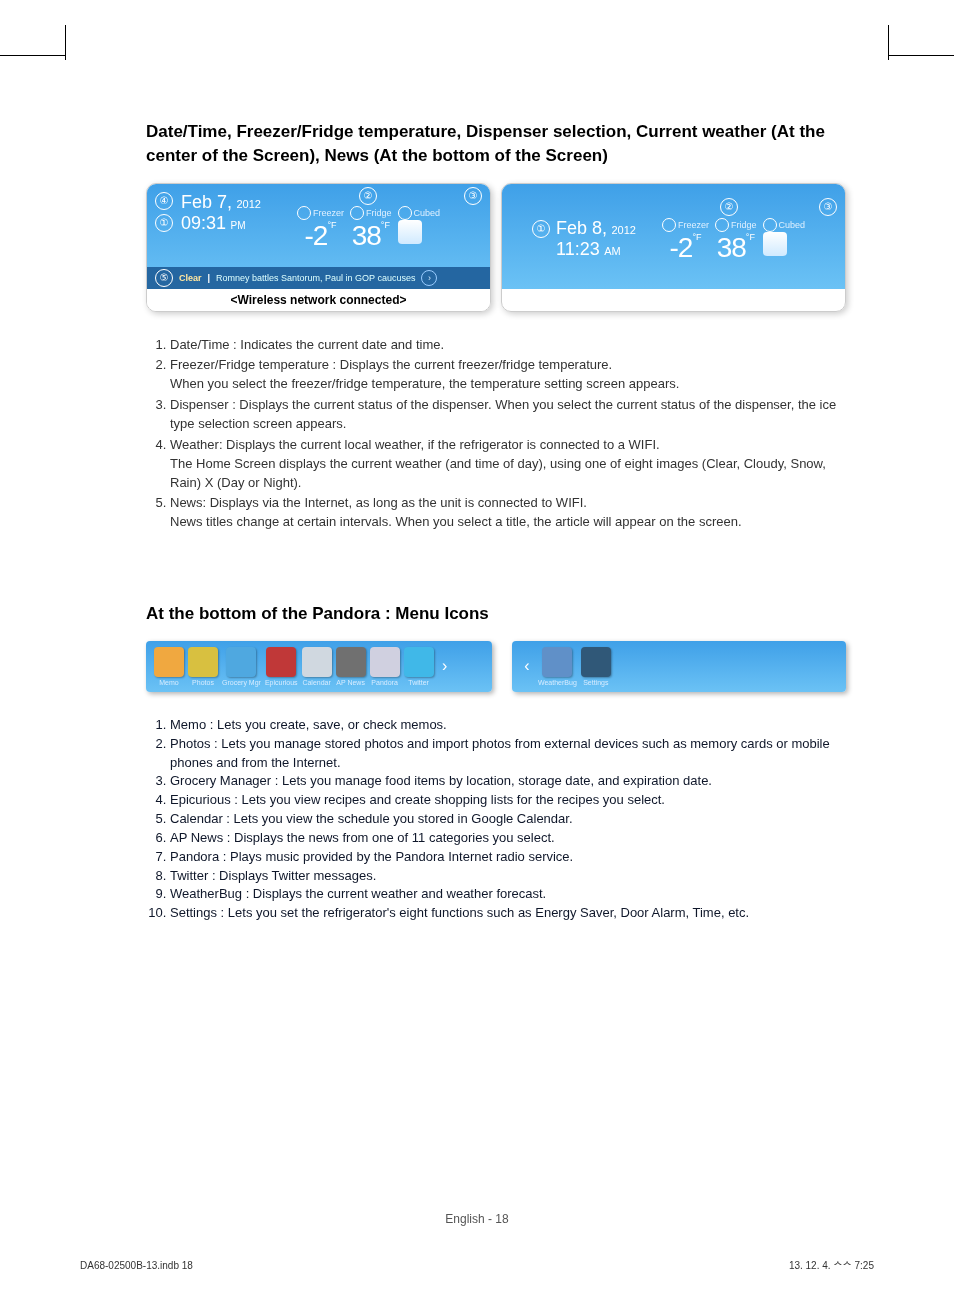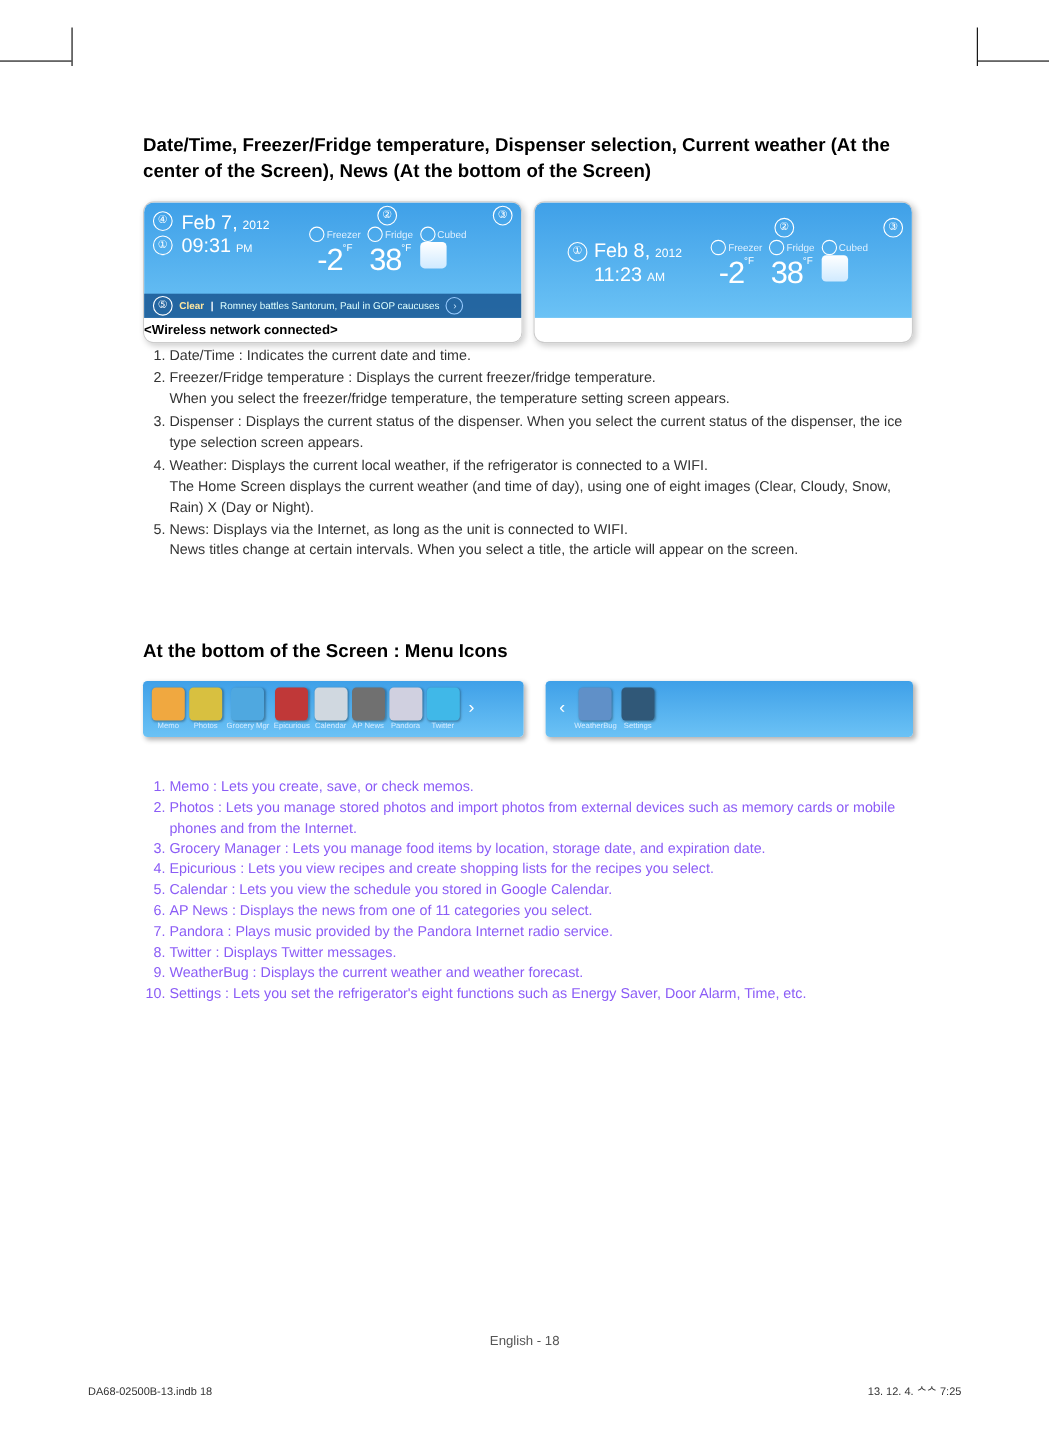--- a/index.html
+++ b/index.html
@@ -1,42 +1,42 @@
 <!DOCTYPE html>
 <html><head>
 <meta charset="utf-8">
 <style>
 body { font-family: Arial, Helvetica, sans-serif; margin: 0; background: #fff; width: 954px; }
 .page { position: relative; width: 954px; height: 1301px; }
 .crop-tl { position: absolute; top: 25px; left: 50px; width: 15px; height: 35px; border-right: 1px solid #000; }
 .crop-tl2 { position: absolute; top: 55px; left: 0px; width: 65px; height: 1px; background: #000; }
 .crop-tr { position: absolute; top: 25px; right: 50px; width: 15px; height: 35px; border-left: 1px solid #000; }
 .crop-tr2 { position: absolute; top: 55px; right: 0px; width: 65px; height: 1px; background: #000; }
-.content { position: absolute; top: 100px; left: 130px; width: 700px; }
+.content { position: absolute; top: 100px; left: 146px; width: 700px; }
 h2 { font-size: 17px; font-weight: bold; color: #000; margin: 20px 0 10px 0; line-height: 1.4; }
 .panels { display: flex; gap: 10px; margin-top: 15px; }
 .panel { flex: 1; border: 1px solid #ccc; border-radius: 10px; overflow: hidden; box-shadow: 2px 2px 6px rgba(0,0,0,0.2); }
 .sky { background: linear-gradient(#3fa0e8, #6bc2f5); position: relative; height: 105px; color: #fff; }
-.caption { font-size: 12px; font-weight: bold; padding: 4px 0; background: #fff; }
+.caption { text-align: center; font-size: 12px; font-weight: bold; padding: 4px 0; background: #fff; }
 .callout { position: absolute; width: 16px; height: 16px; border: 1.5px solid #fff; border-radius: 50%; font-size: 10px; text-align: center; line-height: 16px; color: #fff; }
 .date { position: absolute; }
 .small-label { font-size: 9px; color: #dff0ff; display: flex; align-items: center; gap: 2px; }
 .mini-icon { width: 12px; height: 12px; border: 1px solid #fff; border-radius: 50%; display: inline-block; }
 .dispenser-icon { width: 24px; height: 24px; background: linear-gradient(#fff,#d0eaff); border-radius: 4px; }
 .news-bar { position: absolute; bottom: 0; left: 0; right: 0; height: 22px; background: rgba(20,80,140,0.8); display: flex; align-items: center; gap: 6px; padding: 0 8px; }
 .news-bar .arrow { width: 14px; height: 14px; border: 1px solid #9cf; border-radius: 50%; font-size: 9px; text-align: center; line-height: 14px; color: #cfe9ff; }
-ol.desc { font-size: 13px; color: #333; padding-left: 24px; margin-top: 2px; line-height: 1.45; }
+ol.desc { font-size: 13px; color: #333; padding-left: 24px; margin-top: 24px; line-height: 1.45; }
 ol.desc li { margin-bottom: 2px; }
 .menu-strip { display: flex; gap: 20px; margin-top: 15px; }
 .menu-part { background: linear-gradient(#3fa0e8, #6bc2f5); border-radius: 4px; padding: 6px 8px; display: flex; align-items: center; gap: 4px; box-shadow: 2px 2px 5px rgba(0,0,0,0.3); }
 .menu-item { display: flex; flex-direction: column; align-items: center; gap: 2px; }
 .menu-icon { width: 30px; height: 30px; border-radius: 4px; box-shadow: 1px 1px 2px rgba(0,0,0,0.3); }
 .menu-label { font-size: 7px; color: #d6ecff; }
 .chev { width: 14px; color: #fff; font-size: 16px; text-align: center; }
-ol.menu-desc { font-size: 13px; color: #8b5cf6; padding-left: 24px; margin-top: 36px; line-height: 1.45; }
+ol.menu-desc { font-size: 13px; color: #0f172a; padding-left: 24px; margin-top: 24px; line-height: 1.45; }
 .footer-center { position: absolute; bottom: 75px; width: 954px; text-align: center; font-size: 12px; color: #555; }
 .footer-left { position: absolute; bottom: 30px; left: 80px; font-size: 10px; color: #333; }
 .footer-right { position: absolute; bottom: 30px; right: 80px; font-size: 10px; color: #333; }
 .temp-num { font-size: 28px; font-weight: 300; letter-spacing: -1px; }
 .temp-unit { font-size: 9px; vertical-align: top; }
 </style>
 </head>
 <body>
 
 <div class="page">
@@ -138,21 +138,21 @@
         <li style="white-space: pre-line;">Date/Time : Indicates the current date and time.</li>
         <li style="white-space: pre-line;">Freezer/Fridge temperature : Displays the current freezer/fridge temperature.
 When you select the freezer/fridge temperature, the temperature setting screen appears.</li>
         <li style="white-space: pre-line;">Dispenser : Displays the current status of the dispenser. When you select the current status of the dispenser, the ice type selection screen appears.</li>
         <li style="white-space: pre-line;">Weather:  Displays the current local weather, if the refrigerator is connected to a WIFI.
 The Home Screen displays  the current weather (and time of day), using one of eight images (Clear, Cloudy, Snow, Rain) X (Day or Night).</li>
         <li style="white-space: pre-line;">News:  Displays via the Internet, as long as the unit is connected to WIFI.
 News titles change at certain intervals.  When you select a title, the article will appear on the screen.</li>
       </ol>
 
-    <h2 style="margin-top:70px">At the bottom of the Screen : Menu Icons</h2>
+    <h2 style="margin-top:70px">At the bottom of the Pandora : Menu Icons</h2>
 
     <div class="menu-strip">
       <div class="menu-part" id="menu1" style="width:330px">
           <div class="menu-item">
             <div class="menu-icon" style="background: rgb(240, 168, 64);"></div>
             <div class="menu-label">Memo</div>
           </div>
           <div class="menu-item">
             <div class="menu-icon" style="background: rgb(216, 192, 64);"></div>
             <div class="menu-label">Photos</div>

